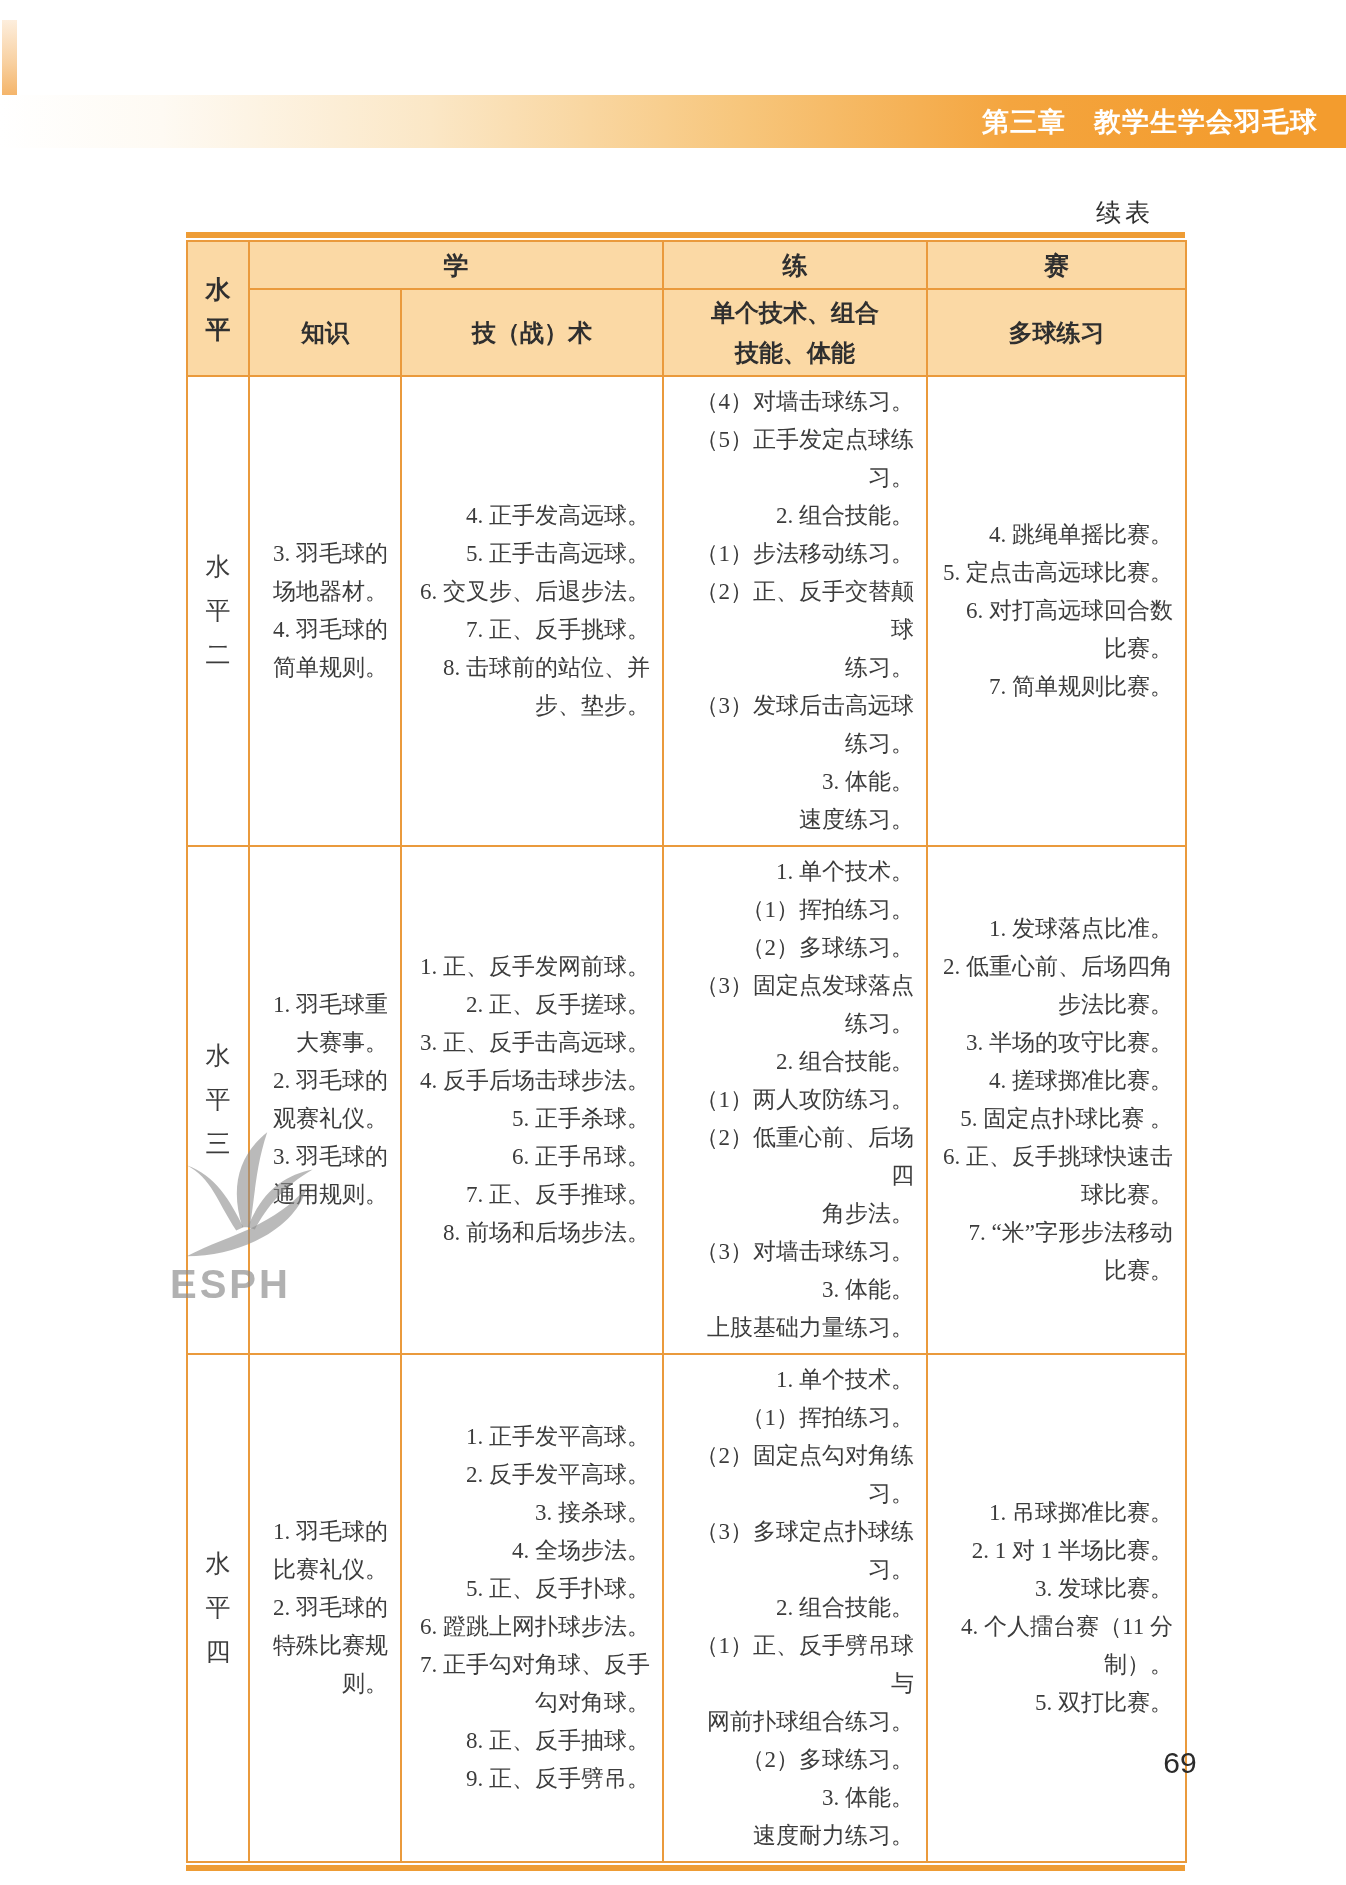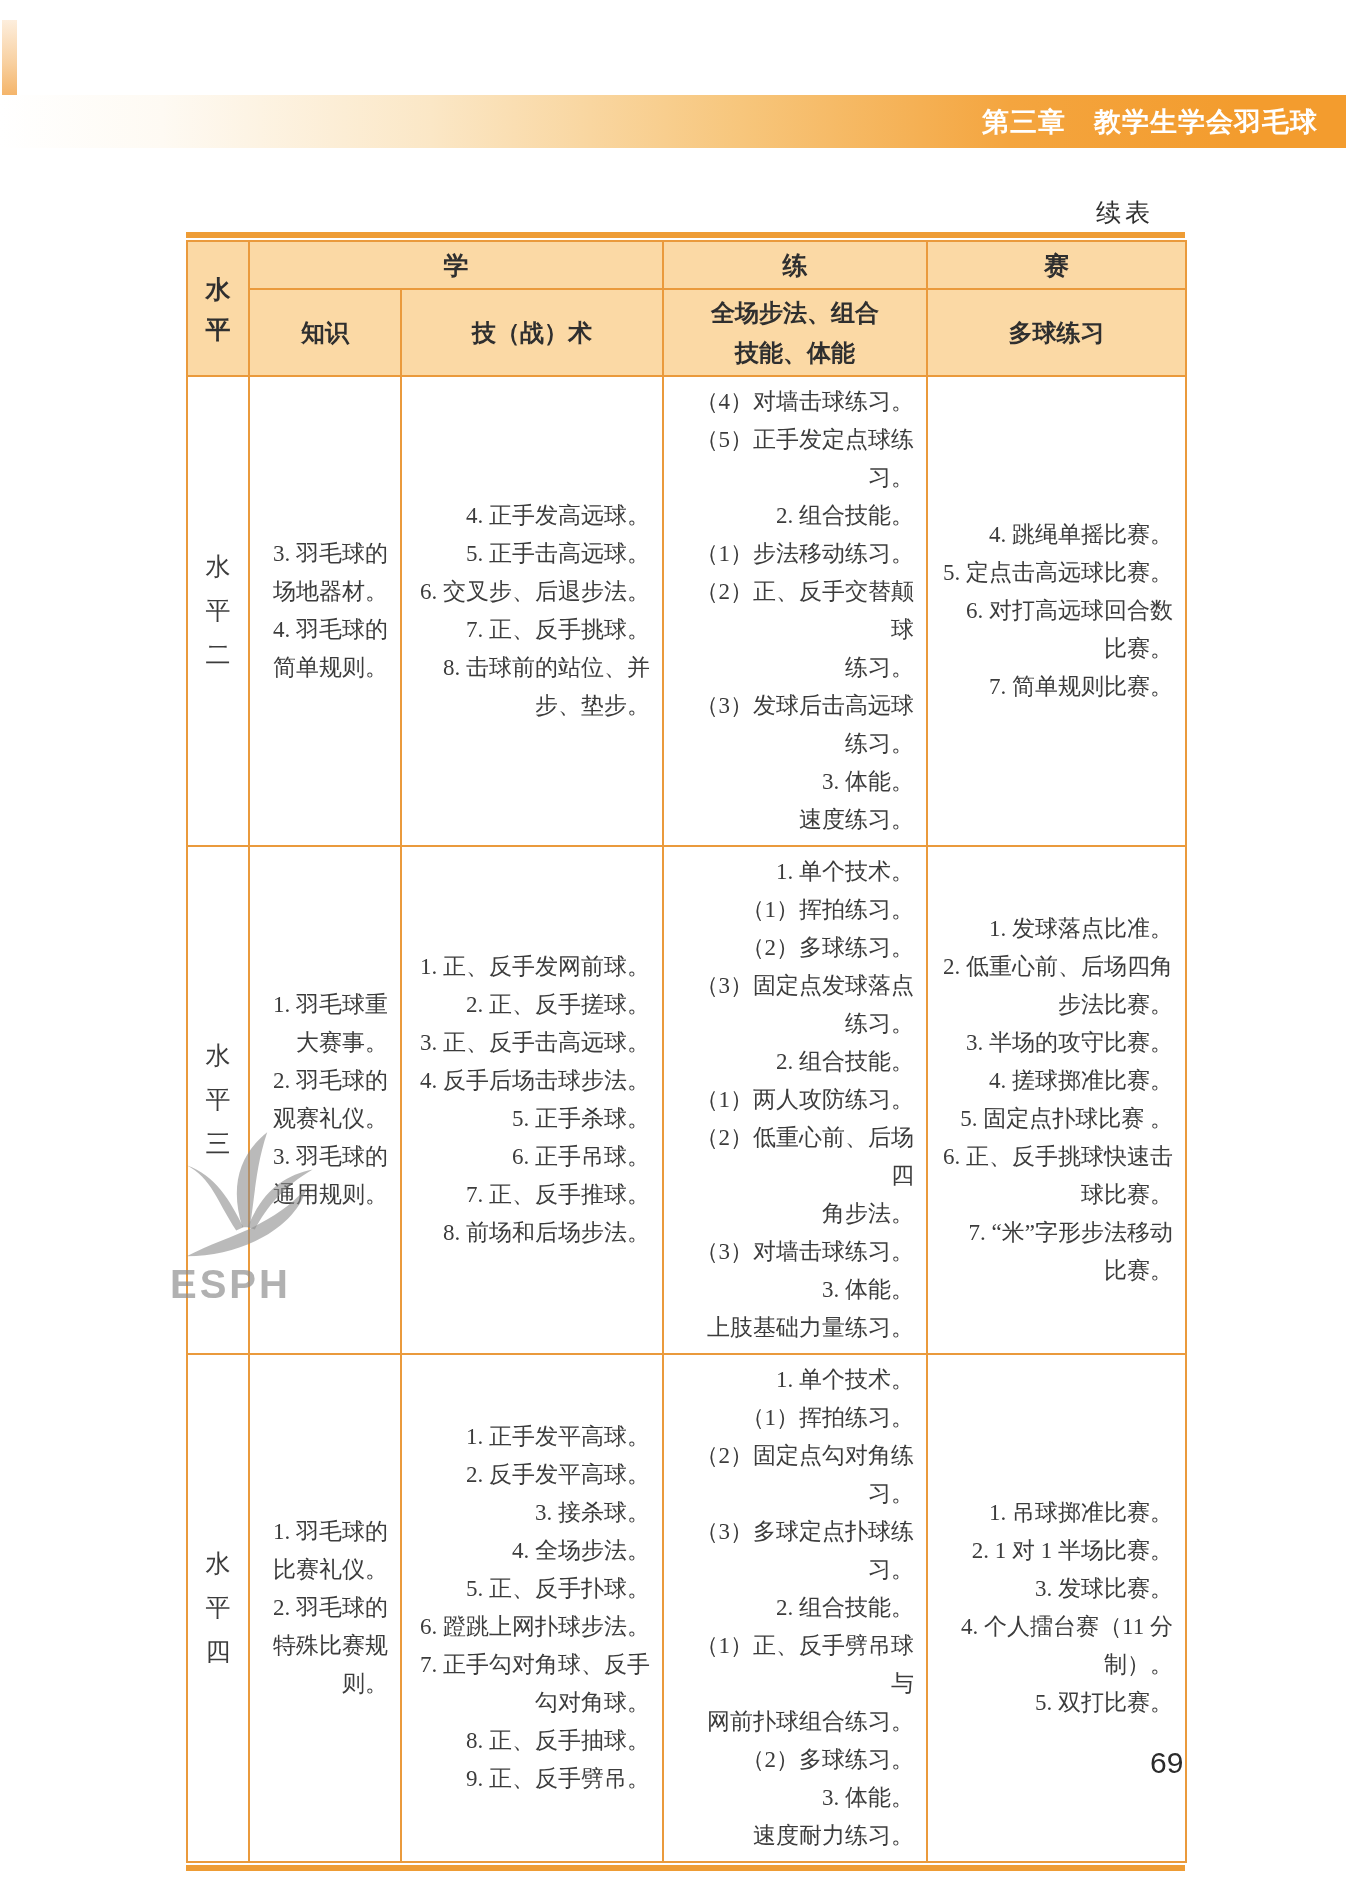--- a/index.html
+++ b/index.html
@@ -83,21 +83,21 @@
     left:312px;top:1138px;width:888px;
     font-size:126px;line-height:140px;letter-spacing:0px;
     color:rgba(140,140,140,0.55);
     white-space:nowrap;
     font-family:"Liberation Serif","DejaVu Serif",serif;
   }
   
   .page-num{
     position:absolute;left:1150px;top:1746px;width:60px;
     font-family:"Liberation Sans","DejaVu Sans",sans-serif;
-    font-size:30px;color:#2b2b2b;
+    font-size:30px;color:#2b2b2b;text-align:center;
   }
 </style>
 </head>
 <body>
 
 <div class="page">
 
   <div class="corner-strip"></div>
 
   <div class="header-bar">
@@ -119,21 +119,21 @@
         <tr class="hrow1">
           <th class="lvl" rowspan="2">水
 平</th>
           <th colspan="2">学</th>
           <th>练</th>
           <th>赛</th>
         </tr>
         <tr class="hrow2">
           <th>知识</th>
           <th>技（战）术</th>
-          <th>全场步法、组合
+          <th>单个技术、组合
 技能、体能</th>
           <th>多球练习</th>
         </tr>
       </thead>
       <tbody>
         <tr class="brow1">
           <td class="lvl">水
 平
 二</td>
           <td class="cell">3. 羽毛球的

